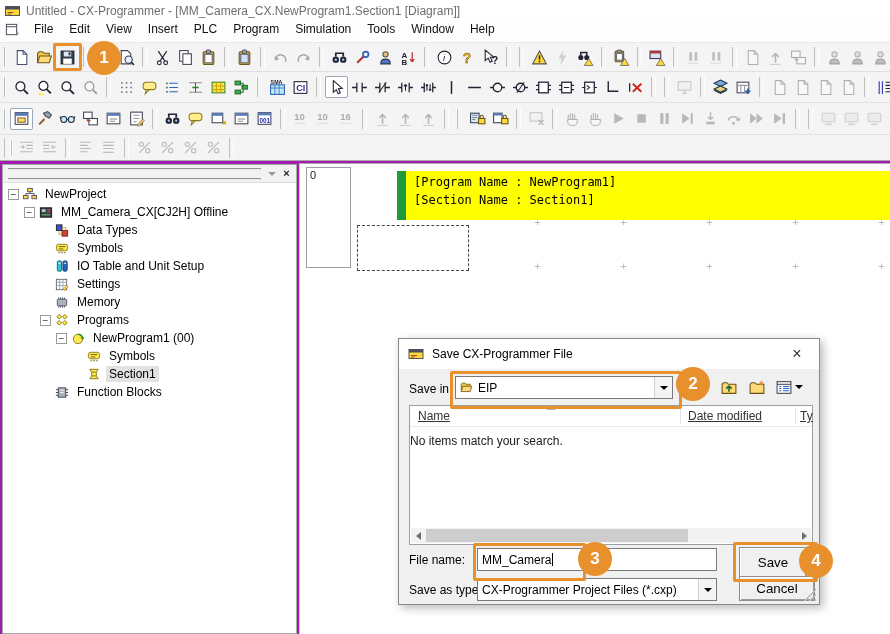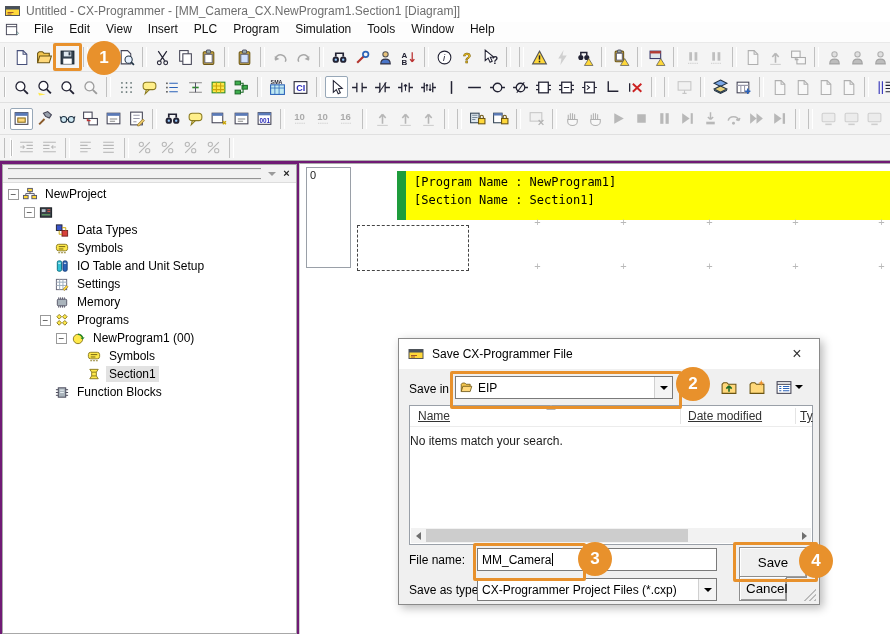--- a/index.html
+++ b/index.html
@@ -1,16 +1,16 @@
 <!DOCTYPE html>
 <html style="--accent: #E8912C;"><head>
 <meta charset="utf-8">
 <style>
   html,body{margin:0;padding:0;background:#fff;}
-  #app{position:relative;width:890px;height:634px;overflow:hidden;background:#701a75;
+  #app{position:relative;width:890px;height:634px;overflow:hidden;background:#a21caf;
        font-family:"Liberation Sans",sans-serif;font-size:12px;color:#000;-webkit-font-smoothing:antialiased;}
   
   .titlebar{position:absolute;left:0;top:0;width:890px;height:22px;background:#fff;display:flex;align-items:center;padding-left:4px;box-sizing:border-box;}
   .titlebar .ticon{width:17px;height:16px;margin-right:5px;}
   .titlebar .ttext{color:#6e6e6e;font-size:12px;white-space:nowrap;}
   
   .menubar{position:absolute;left:0;top:22px;width:890px;height:21px;background:#fdfdfd;display:flex;align-items:flex-start;padding-left:4px;box-sizing:border-box;border-bottom:1px solid #e9e9e9;}
   .menubar .micon{width:16px;height:15px;margin:0 6px 0 0;}
   .mitem{padding:2px 8px;color:#111;cursor:default;}
   
@@ -1158,20 +1158,21 @@
             <use href="#t-project"></use>
           </svg>
           <span class="tlab">NewProject</span>
         </div>
         <div class="trow">
           <span class="tind" style="width:21px"></span>
           <span class="texp">−</span>
           <svg class="tico" viewBox="0 0 16 16">
             <use href="#t-plc"></use>
           </svg>
+          <span class="tlab">MM_Camera_CX[CJ2H] Offline</span>
         </div>
         <div class="trow">
           <span class="tind" style="width:37px"></span>
           <span class="texp none"></span>
           <svg class="tico" viewBox="0 0 16 16">
             <use href="#t-datatypes"></use>
           </svg>
           <span class="tlab">Data Types</span>
         </div>
         <div class="trow">
@@ -1337,21 +1338,21 @@
 
     <span class="dlabel" style="left:10px;top:244px;">Save as type:</span>
     <div class="combo" style="left:78px;top:239px;width:240px;height:23px;padding-left:4px;">
       <span class="ctext">CX-Programmer Project Files (*.cxp)</span>
       <span class="cbtn">
           <span class="dn"></span>
         </span>
     </div>
 
     <button class="btn" style="left:340px;top:208px;width:68px;height:31px;">Save</button>
-    <button class="btn" style="left:340px;top:237px;width:48px;height:25px;">Cancel</button>
+    <button class="btn" style="left:340px;top:237px;width:76px;height:25px;">Cancel</button>
     <div class="grip"></div>
 
     <div class="hlbox" style="left:51px;top:32px;width:226px;height:32px;"></div>
     <div class="hlbox" style="left:74px;top:204px;width:107px;height:32px;"></div>
     <div class="hlbox" style="left:334px;top:203px;width:79px;height:34px;"></div>
     <div class="badge" style="left:277px;top:28px;">2</div>
     <div class="badge" style="left:179px;top:203px;">3</div>
     <div class="badge" style="left:400px;top:205px;">4</div>
   </div>
 

